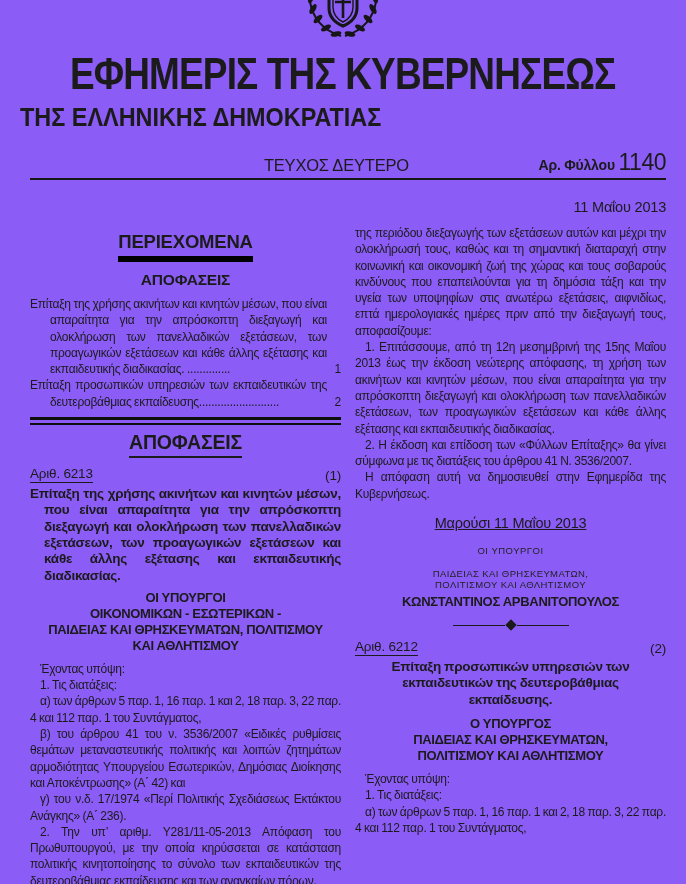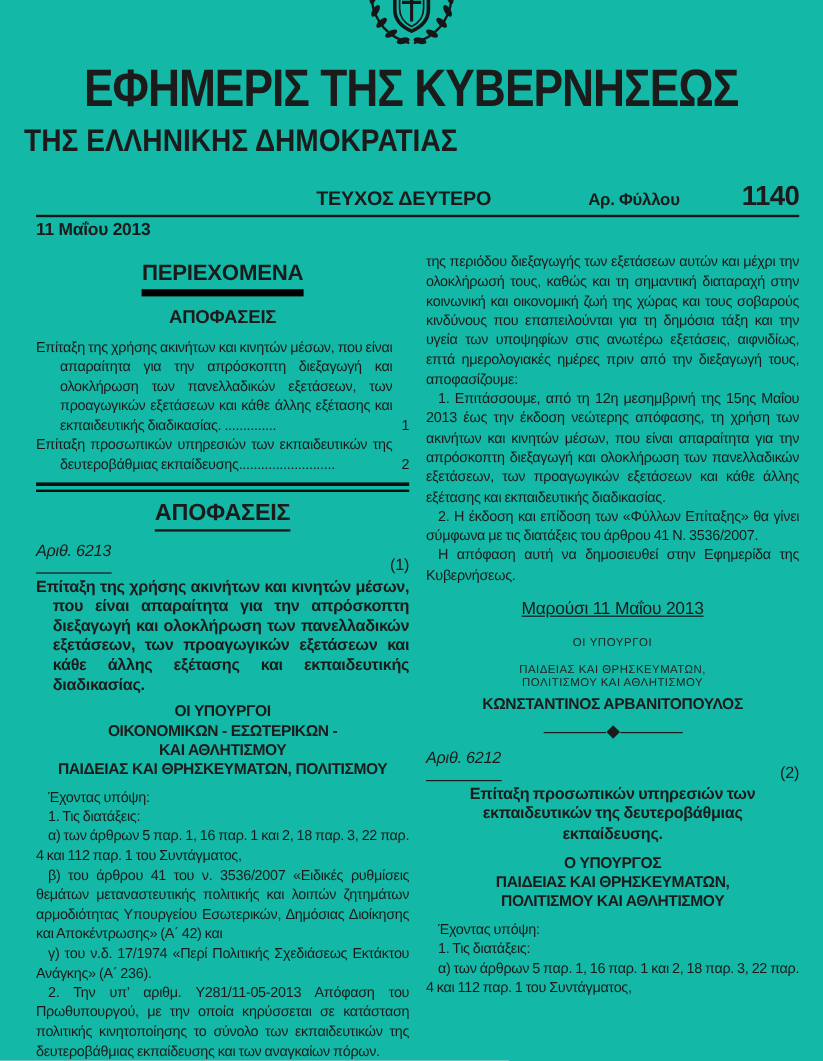--- a/index.html
+++ b/index.html
@@ -1,37 +1,37 @@
 <!DOCTYPE html>
 <html><head>
 <meta charset="utf-8">
 <style>
   html,body{margin:0;padding:0;background:#e8e8e8;}
   .page{
-    width:686px;height:884px;margin:0 auto;background:#14b8a6;color:#1b1b1b;
+    width:686px;height:884px;margin:0 auto;background:#8b5cf6;color:#1b1b1b;
     font-family:"Liberation Sans",sans-serif;overflow:hidden;position:relative;
     -webkit-font-smoothing:antialiased;
   }
   
   .emblem-wrap{height:46px;overflow:hidden;text-align:center;}
   .emblem-wrap svg{margin-top:-16px;}
   .gazette-title{text-align:center;margin-top:7px;white-space:nowrap;}
   .gazette-title span{display:inline-block;font-weight:bold;font-size:44px;line-height:42px;
     letter-spacing:-1px;transform:scaleX(0.84);transform-origin:center;}
   .gazette-sub{text-align:left;margin-top:9px;white-space:nowrap;}
   .gazette-sub span{display:inline-block;font-weight:bold;font-size:26px;line-height:26px;
     letter-spacing:0;transform:scaleX(0.9);transform-origin:center;}
   .info-row{position:relative;height:26px;margin:20px 20px 0 30px;}
   .issue-type{position:absolute;left:50%;bottom:1px;transform:translateX(-58%);
-    font-weight:bold;font-size:16.5px;letter-spacing:-0.2px;}
+    font-weight:normal;font-size:16.5px;letter-spacing:-0.2px;}
   .issue-no-wrap{position:absolute;right:0;bottom:0;white-space:nowrap;}
   .issue-no-label{font-weight:bold;font-size:14px;letter-spacing:-0.2px;}
-  .issue-no{font-weight:bold;font-size:23px;letter-spacing:-0.5px;margin-left:48px;}
+  .issue-no{font-weight:normal;font-size:23px;letter-spacing:-0.5px;}
   .head-rule{border-top:2px solid #161616;margin:2px 20px 0 30px;}
-  .date-row{text-align:left;margin:3px 20px 0 30px;font-weight:bold;
+  .date-row{text-align:right;margin:19px 20px 0 30px;font-weight:normal;
     font-size:14.5px;letter-spacing:-0.2px;}
   
   .cols{display:flex;gap:14px;margin:10px 20px 0 30px;align-items:flex-start;}
   .col{flex:1 1 0;min-width:0;}
   .body-text,.toc-entry{font-size:12px;line-height:16.3px;letter-spacing:-0.25px;
     word-spacing:-0.5px;text-align:justify;}
   p.body-text{margin:0;text-indent:10px;}
   p.body-text.cont{text-indent:0;}
   
   .toc-title{text-align:center;margin-top:6px;}
@@ -40,21 +40,21 @@
   .toc-sub{text-align:center;font-weight:bold;font-size:15.5px;margin:9px 0 7px;letter-spacing:-0.2px;}
   .toc-entry{position:relative;margin:0;padding-left:20px;padding-right:14px;text-indent:-20px;}
   .toc-entry .ref{position:absolute;right:0;bottom:0;text-indent:0;}
   .dbl-rule{border-top:3px solid #0f0f0f;border-bottom:2px solid #0f0f0f;height:3px;margin:7px 0 6px;}
   
   .dec-heading{text-align:center;margin:2px 0 8px;}
   .dec-heading span{display:inline-block;font-weight:bold;font-size:19.5px;
     border-bottom:2px solid #1b1b1b;padding-bottom:2px;letter-spacing:-0.2px;}
   .num-row{display:flex;justify-content:space-between;align-items:flex-end;
     font-size:13.5px;margin-bottom:3px;letter-spacing:-0.2px;}
-  .num-row .num{border-bottom:1.5px solid #1b1b1b;padding-bottom:11px;font-style:italic;}
+  .num-row .num{border-bottom:1.5px solid #1b1b1b;padding-bottom:1px;}
   .dec-title{font-weight:bold;font-size:13.5px;line-height:16.3px;letter-spacing:-0.25px;
     word-spacing:-0.5px;text-align:justify;padding-left:14px;text-indent:-14px;margin:2px 0 6px;}
   .dec-title.centered{text-align:center;padding-left:0;text-indent:0;margin:2px 6px 8px;}
   .issuer{text-align:center;font-weight:bold;font-size:13px;line-height:16px;
     letter-spacing:-0.35px;margin:6px 0 7px;}
   .issuer div{white-space:nowrap;}
   .place-date{text-align:center;font-size:14.5px;margin:13px 0 0;letter-spacing:-0.2px;text-decoration:underline;}
   .sig-heading{text-align:center;font-size:9.5px;letter-spacing:0.5px;margin-top:14px;color:#222;}
   .sig-grid{display:grid;grid-template-columns:1fr 1fr;margin-top:10px;}
   .sig-cell{text-align:center;}
@@ -132,22 +132,22 @@
       <div class="num-row">
         <span class="num">Αριθ. 6213</span>
         <span>(1)</span>
       </div>
 
       <div class="dec-title">Επίταξη της χρήσης ακινήτων και κινητών μέσων, που είναι απαραίτητα για την απρόσκοπτη διεξαγωγή και ολοκλήρωση των πανελλαδικών εξετάσεων, των προαγωγικών εξετάσεων και κάθε άλλης εξέτασης και εκπαιδευτικής διαδικασίας.</div>
 
       <div class="issuer">
         <div>ΟΙ ΥΠΟΥΡΓΟΙ</div>
         <div>ΟΙΚΟΝΟΜΙΚΩΝ - ΕΣΩΤΕΡΙΚΩΝ -</div>
+        <div>ΠΑΙΔΕΙΑΣ ΚΑΙ ΘΡΗΣΚΕΥΜΑΤΩΝ, ΠΟΛΙΤΙΣΜΟΥ</div>
         <div>ΚΑΙ ΑΘΛΗΤΙΣΜΟΥ</div>
-        <div>ΠΑΙΔΕΙΑΣ ΚΑΙ ΘΡΗΣΚΕΥΜΑΤΩΝ, ΠΟΛΙΤΙΣΜΟΥ</div>
       </div>
 
       <p class="body-text">Έχοντας υπόψη:</p>
       <p class="body-text">1. Τις διατάξεις:</p>
       <p class="body-text">α) των άρθρων 5 παρ. 1, 16 παρ. 1 και 2, 18 παρ. 3, 22 παρ. 4 και 112 παρ. 1 του Συντάγματος,</p>
       <p class="body-text">β) του άρθρου 41 του ν. 3536/2007 «Ειδικές ρυθμίσεις θεμάτων μεταναστευτικής πολιτικής και λοιπών ζητημάτων αρμοδιότητας Υπουργείου Εσωτερικών, Δημόσιας Διοίκησης και Αποκέντρωσης» (Α΄ 42) και</p>
       <p class="body-text">γ) του ν.δ. 17/1974 «Περί Πολιτικής Σχεδιάσεως Εκτάκτου Ανάγκης» (Α΄ 236).</p>
       <p class="body-text">2. Την υπ’ αριθμ. Υ281/11-05-2013 Απόφαση του Πρωθυπουργού, με την οποία κηρύσσεται σε κατάσταση πολιτικής κινητοποίησης το σύνολο των εκπαιδευτικών της δευτεροβάθμιας εκπαίδευσης και των αναγκαίων πόρων.</p>
 
     </div>

